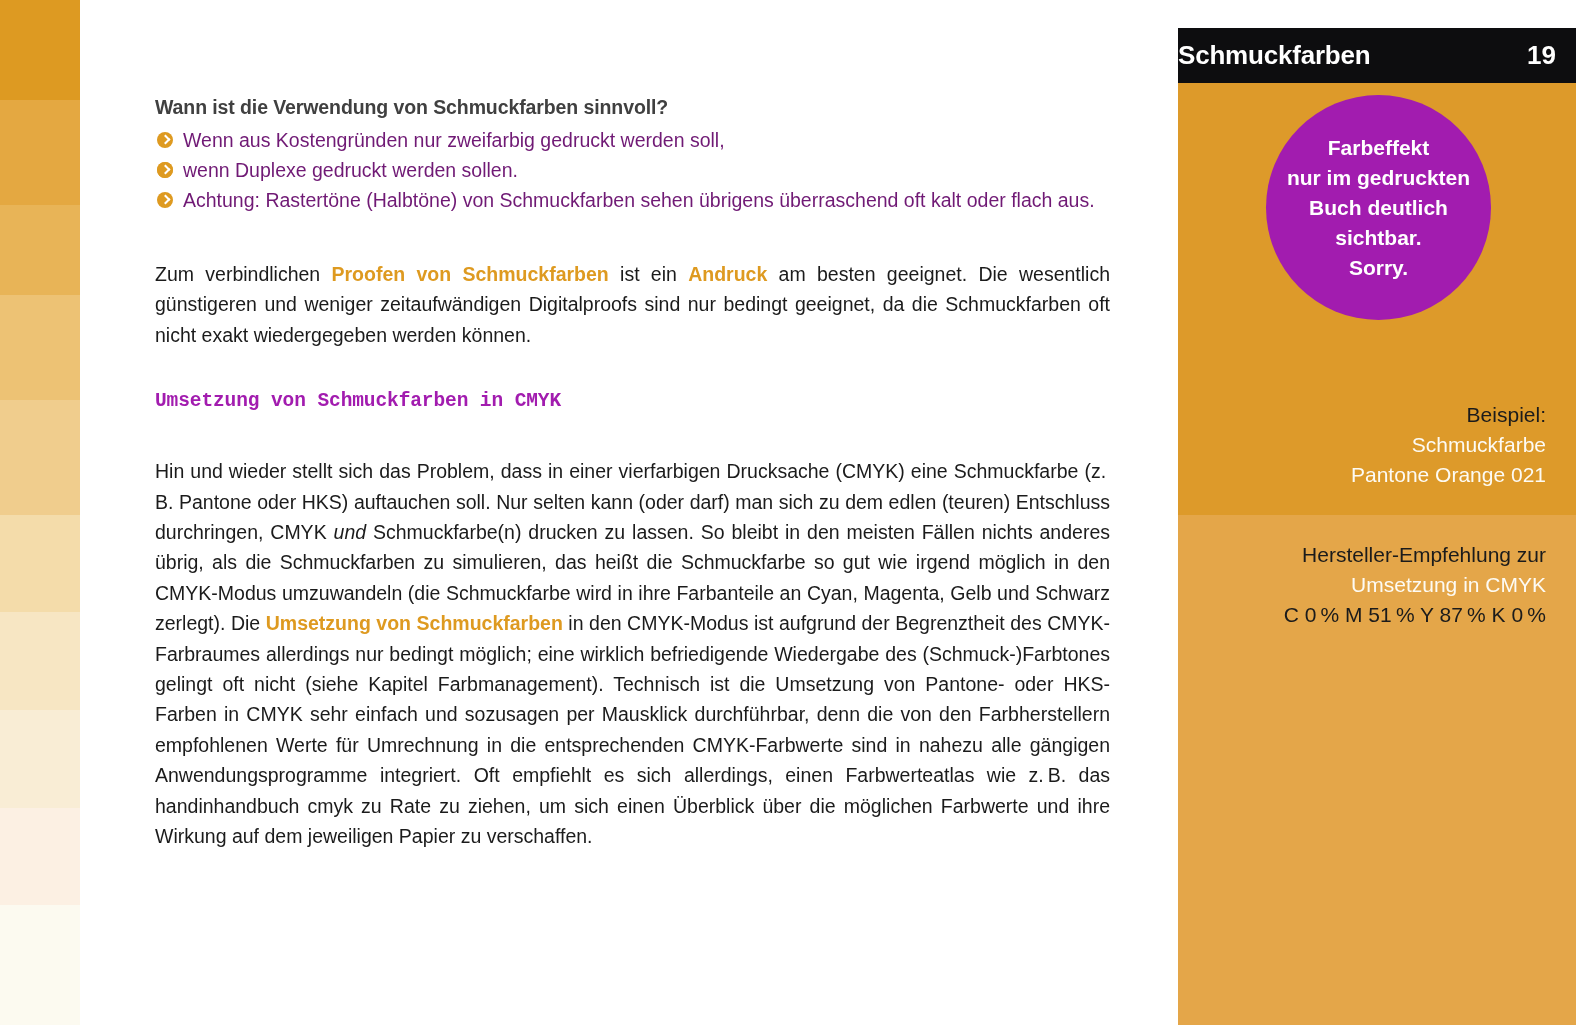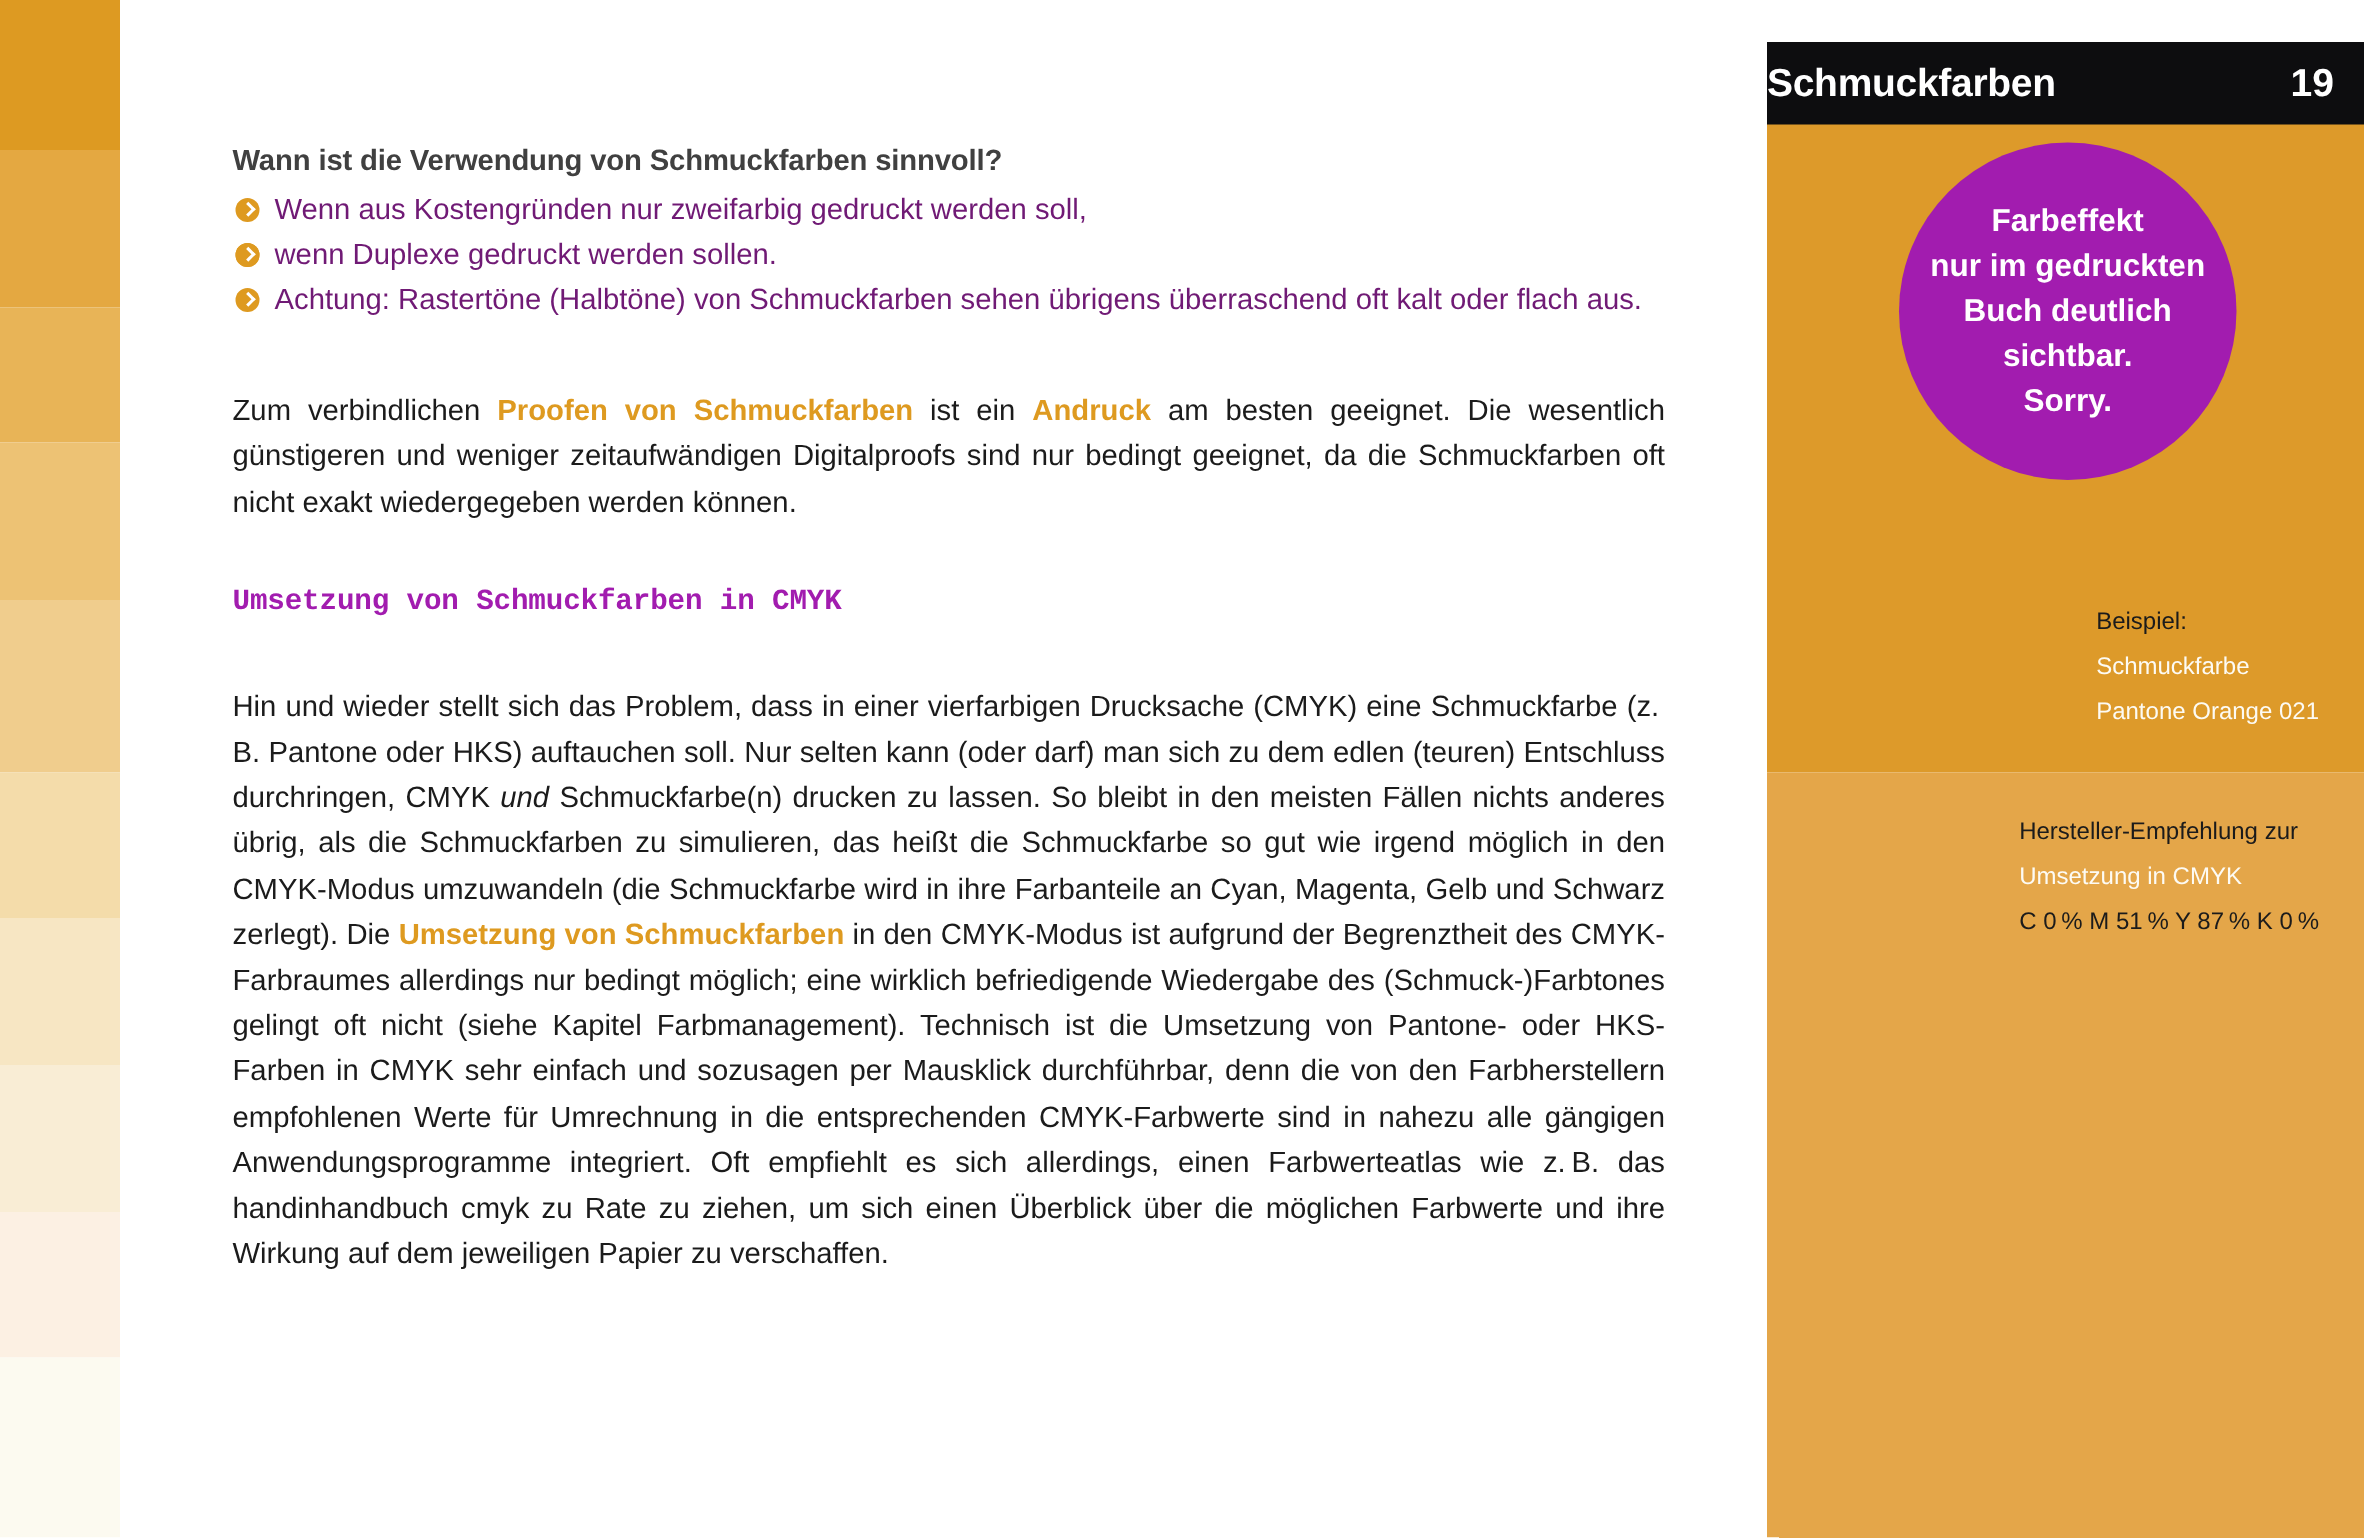--- a/index.html
+++ b/index.html
@@ -153,22 +153,23 @@
     color: #ffffff;
     font-size: 21px;
     font-weight: bold;
     line-height: 30px;
     white-space: pre-line;
   }
 
   .caption {
     position: absolute;
     right: 30px;
+    text-align: right;
     line-height: 30px;
-    font-size: 16px;
+    font-size: 21px;
   }
   #caption-spot { top: 400px; }
   #caption-cmyk { top: 540px; margin-left: 11px; }
 
   .cap-dark  { color: #1b1b1b; display: block; }
   .cap-light { color: #fdfbf4; display: block; }
 </style>
 </head>
 <body>
 

